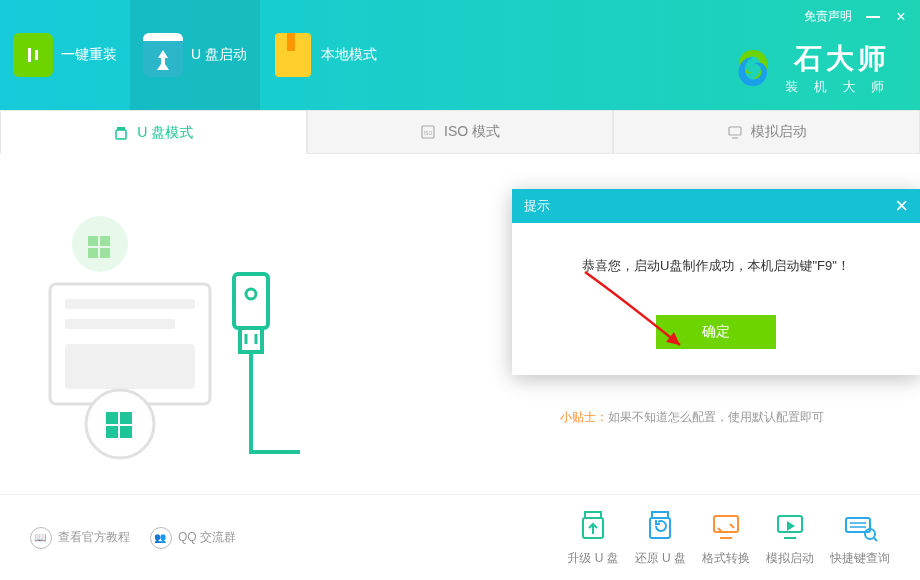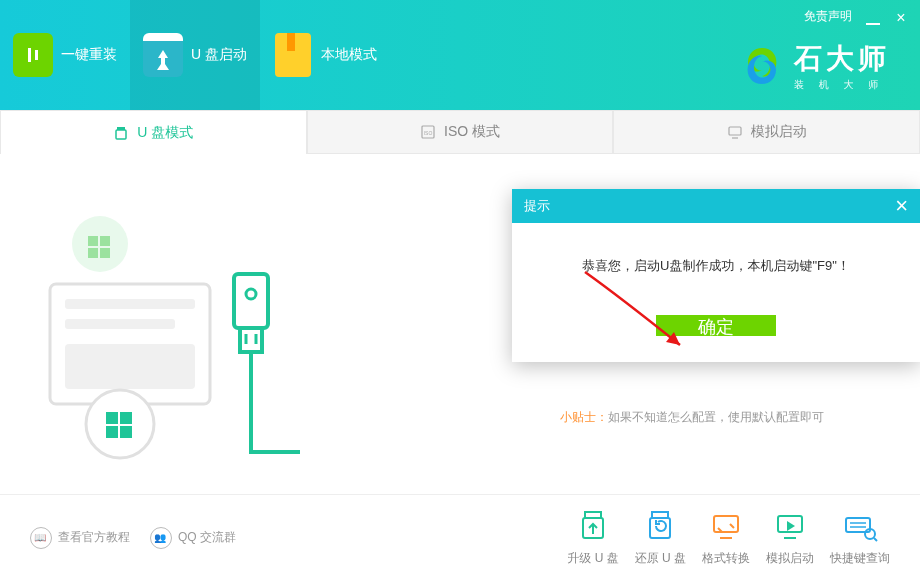--- a/index.html
+++ b/index.html
@@ -1,27 +1,27 @@
 <!DOCTYPE html>
 <html><head>
 <meta charset="utf-8">
 <style>
 * { margin: 0; padding: 0; box-sizing: border-box; font-family: "Microsoft YaHei", sans-serif; }
 body { width: 920px; height: 580px; overflow: hidden; position: relative; background: #fff; }
 
 .header { height: 110px; background: linear-gradient(90deg, #16cad9 0%, #1ed4b5 100%); position: relative; }
-.top-links { position: absolute; top: 8px; right: 12px; display: flex; align-items: flex-end; gap: 14px; color: #fff; font-size: 12px; }
+.top-links { position: absolute; top: 8px; right: 12px; display: flex; align-items: center; gap: 14px; color: #fff; font-size: 12px; }
 .win-btn { width: 14px; height: 2px; background: #fff; display: inline-block; }
 .win-close { width: 14px; height: 14px; display: inline-flex; align-items: center; justify-content: center; color: #fff; font-size: 16px; font-weight: 300; cursor: pointer; }
 
-.logo-area { position: absolute; right: 30px; top: 40px; display: flex; align-items: center; gap: 12px; color: #fff; }
+.logo-area { position: absolute; right: 30px; top: 40px; display: flex; align-items: center; gap: 12px; color: #fff; text-align: right; }
 .logo-mark { width: 40px; height: 40px; }
 .logo-text { display: flex; flex-direction: column; }
 .logo-title { font-size: 28px; font-weight: bold; letter-spacing: 4px; }
-.logo-sub { font-size: 10px; letter-spacing: 6px; opacity: 0.9; }
+.logo-sub { font-size: 13px; letter-spacing: 6px; opacity: 0.9; }
 
 .nav-tabs { display: flex; height: 110px; }
 .nav-tab { width: 130px; display: flex; flex-direction: row; align-items: center; justify-content: center; gap: 8px; color: #fff; font-size: 14px; cursor: pointer; }
 .nav-tab.active { background: rgba(0,0,0,0.08); }
 .nav-icon { width: 40px; height: 40px; display: flex; align-items: center; justify-content: center; }
 .icon-box { width: 40px; height: 44px; background: #6dd400; border-radius: 6px; position: relative; display:flex; align-items:center; justify-content:center; }
 .icon-box::before { content:''; width:3px; height:14px; background:#fff; margin:0 2px; }
 .icon-box::after { content:''; width:3px; height:10px; background:#fff; margin:0 2px; }
 .icon-usb { width: 40px; height: 44px; background: #2bb6c9; border-radius: 6px; border-top: 8px solid #fff; position:relative; display:flex; align-items:center; justify-content:center; }
 .icon-usb svg { margin-top: 2px; }
@@ -49,21 +49,21 @@
 .footer-actions { margin-left: auto; display: flex; gap: 16px; }
 .action { display: flex; flex-direction: column; align-items: center; gap: 6px; font-size: 12px; color: #888; cursor: pointer; }
 .action-ico { width: 36px; height: 36px; display:flex; align-items:center; justify-content:center; }
 
 .modal-overlay { position: absolute; inset: 0; display:flex; align-items:flex-start; justify-content:flex-end; }
 .modal { margin-top: 189px; width: 408px; background: #fff; box-shadow: 0 4px 20px rgba(0,0,0,0.25); }
 .modal-head { height: 34px; background: #16c1d4; color: #fff; display: flex; align-items: center; padding: 0 12px; font-size: 13px; justify-content: space-between; }
 .modal-close { font-size: 22px; cursor: pointer; font-weight: 200; }
 .modal-body { padding: 34px 30px 26px; text-align: center; font-size: 13px; color: #333; position: relative; }
 .modal-msg { margin-bottom: 40px; }
-.modal-ok { width: 120px; height: 21px; background: #6dd400; color: #fff; border: none; font-size: 18px; cursor: pointer; }
+.modal-ok { width: 120px; height: 34px; background: #6dd400; color: #fff; border: none; font-size: 14px; cursor: pointer; }
 .arrow { position: absolute; left: 68px; top: 44px; }
 </style>
 </head>
 <body>
 
 <div class="header">
   <div class="top-links">
     <span>免责声明</span>
     <span class="win-btn"></span>
     <span class="win-close">×</span>

